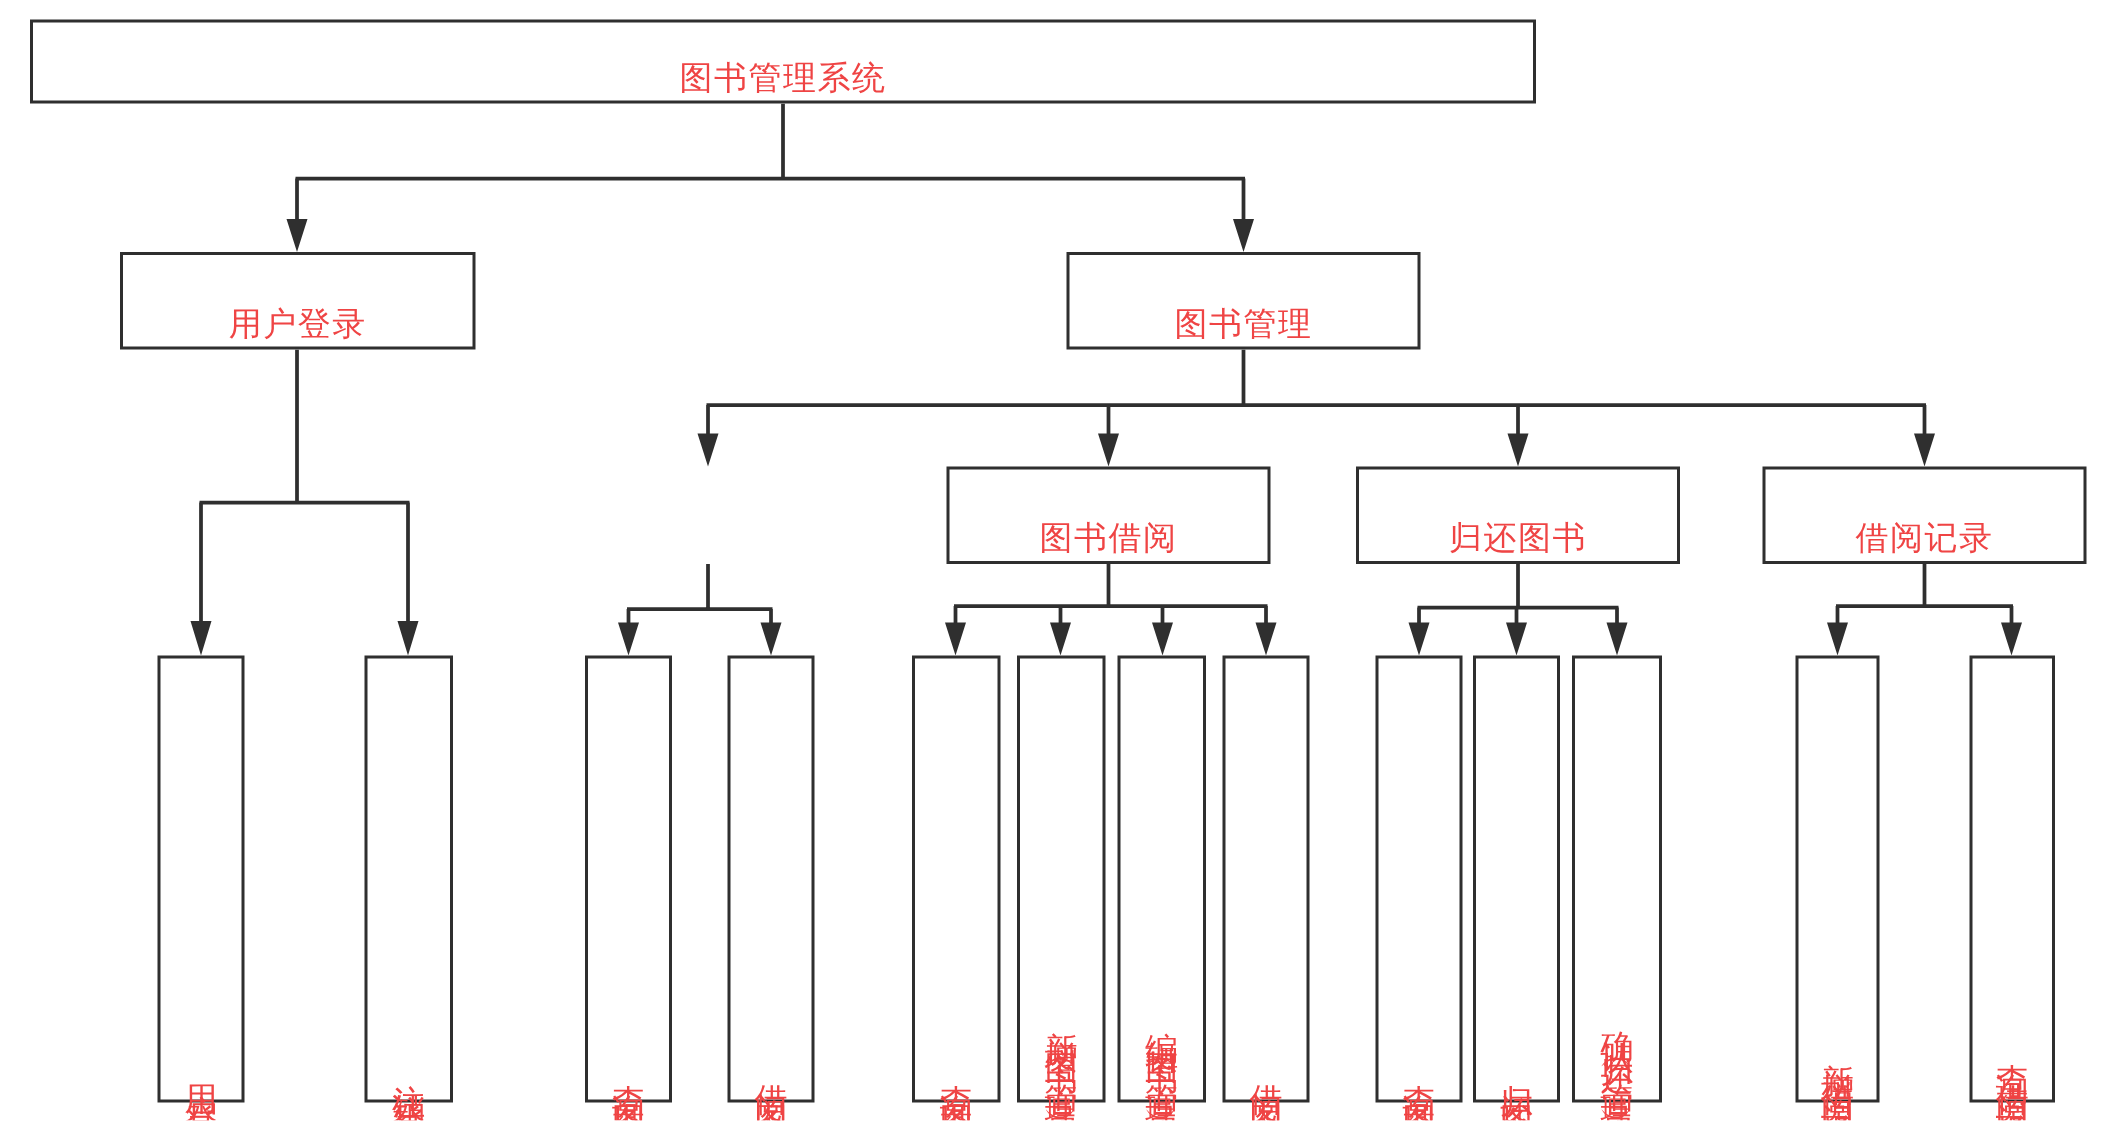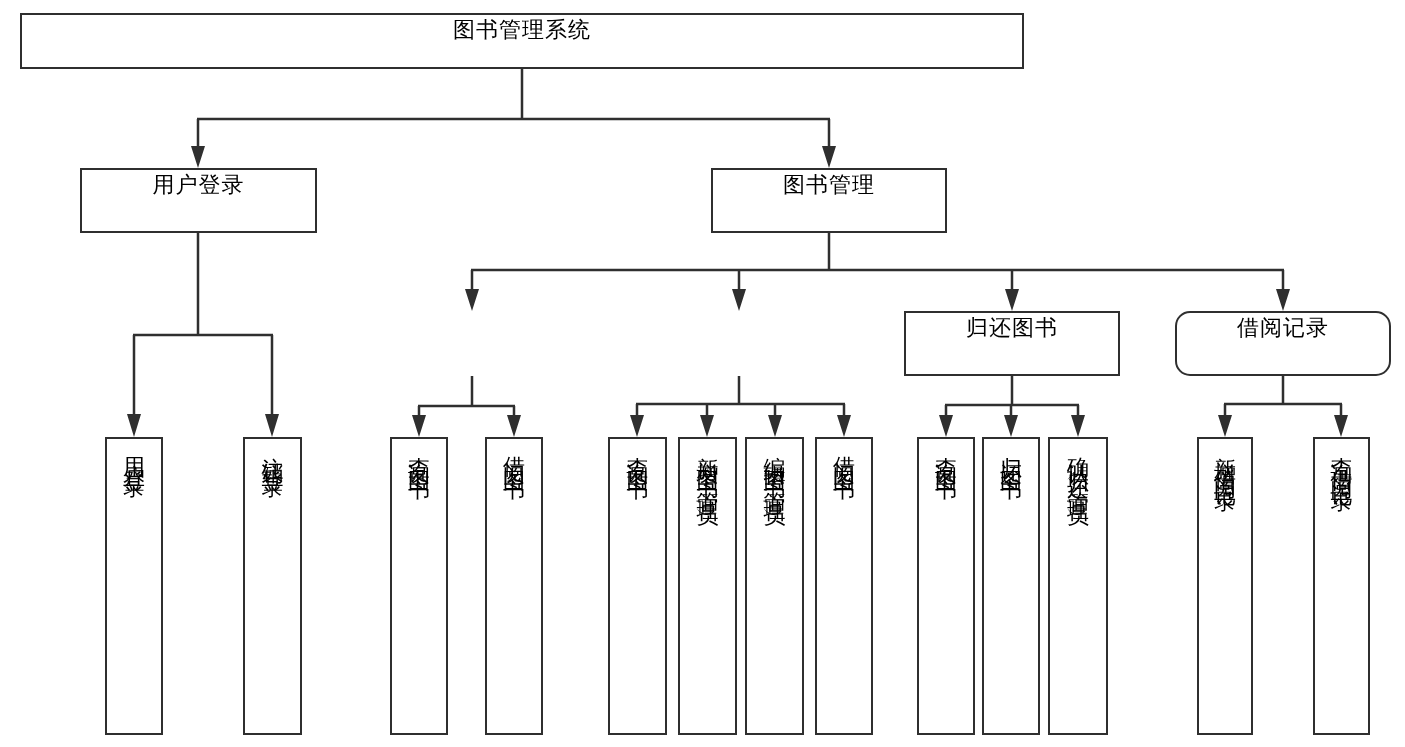--- a/index.html
+++ b/index.html
@@ -9,23 +9,23 @@
     background:#ffffff;
     font-family:"Liberation Sans",sans-serif;
     overflow:hidden;
   }
   .node{
     position:absolute;
     box-sizing:border-box;
     background:#ffffff;
     border:2.5px solid #2f2f2f;
     display:flex;
-    align-items:flex-start;
+    align-items:flex-end;
     justify-content:center;
-    color:#000000;
+    color:#ef4444;
   }
   .hlabel{
     font-size:22px;
     letter-spacing:1px;
     white-space:nowrap;
   }
   .vtext{
     writing-mode:vertical-rl;
     text-orientation:mixed;
     font-size:22px;
@@ -95,24 +95,27 @@
     <span class="hlabel">图书管理系统</span>
   </div>
 
   <div class="node" style="left:80px;top:168px;width:237px;height:65px;">
     <span class="hlabel">用户登录</span>
   </div>
   <div class="node" style="left:711px;top:168px;width:236px;height:65px;">
     <span class="hlabel">图书管理</span>
   </div>
 
+  <div class="node" style="left:631px;top:311px;width:216px;height:65px;">
+    <span class="hlabel">图书借阅</span>
+  </div>
   <div class="node" style="left:904px;top:311px;width:216px;height:65px;">
     <span class="hlabel">归还图书</span>
   </div>
-  <div class="node" style="left:1175px;top:311px;width:216px;height:65px;border-radius:15px;">
+  <div class="node" style="left:1175px;top:311px;width:216px;height:65px;">
     <span class="hlabel">借阅记录</span>
   </div>
 
   <div class="node" style="left:105px;top:437px;width:58px;height:298px;">
     <span class="vtext">用户登录</span>
   </div>
   <div class="node" style="left:243px;top:437px;width:59px;height:298px;">
     <span class="vtext">注销登录</span>
   </div>
 

